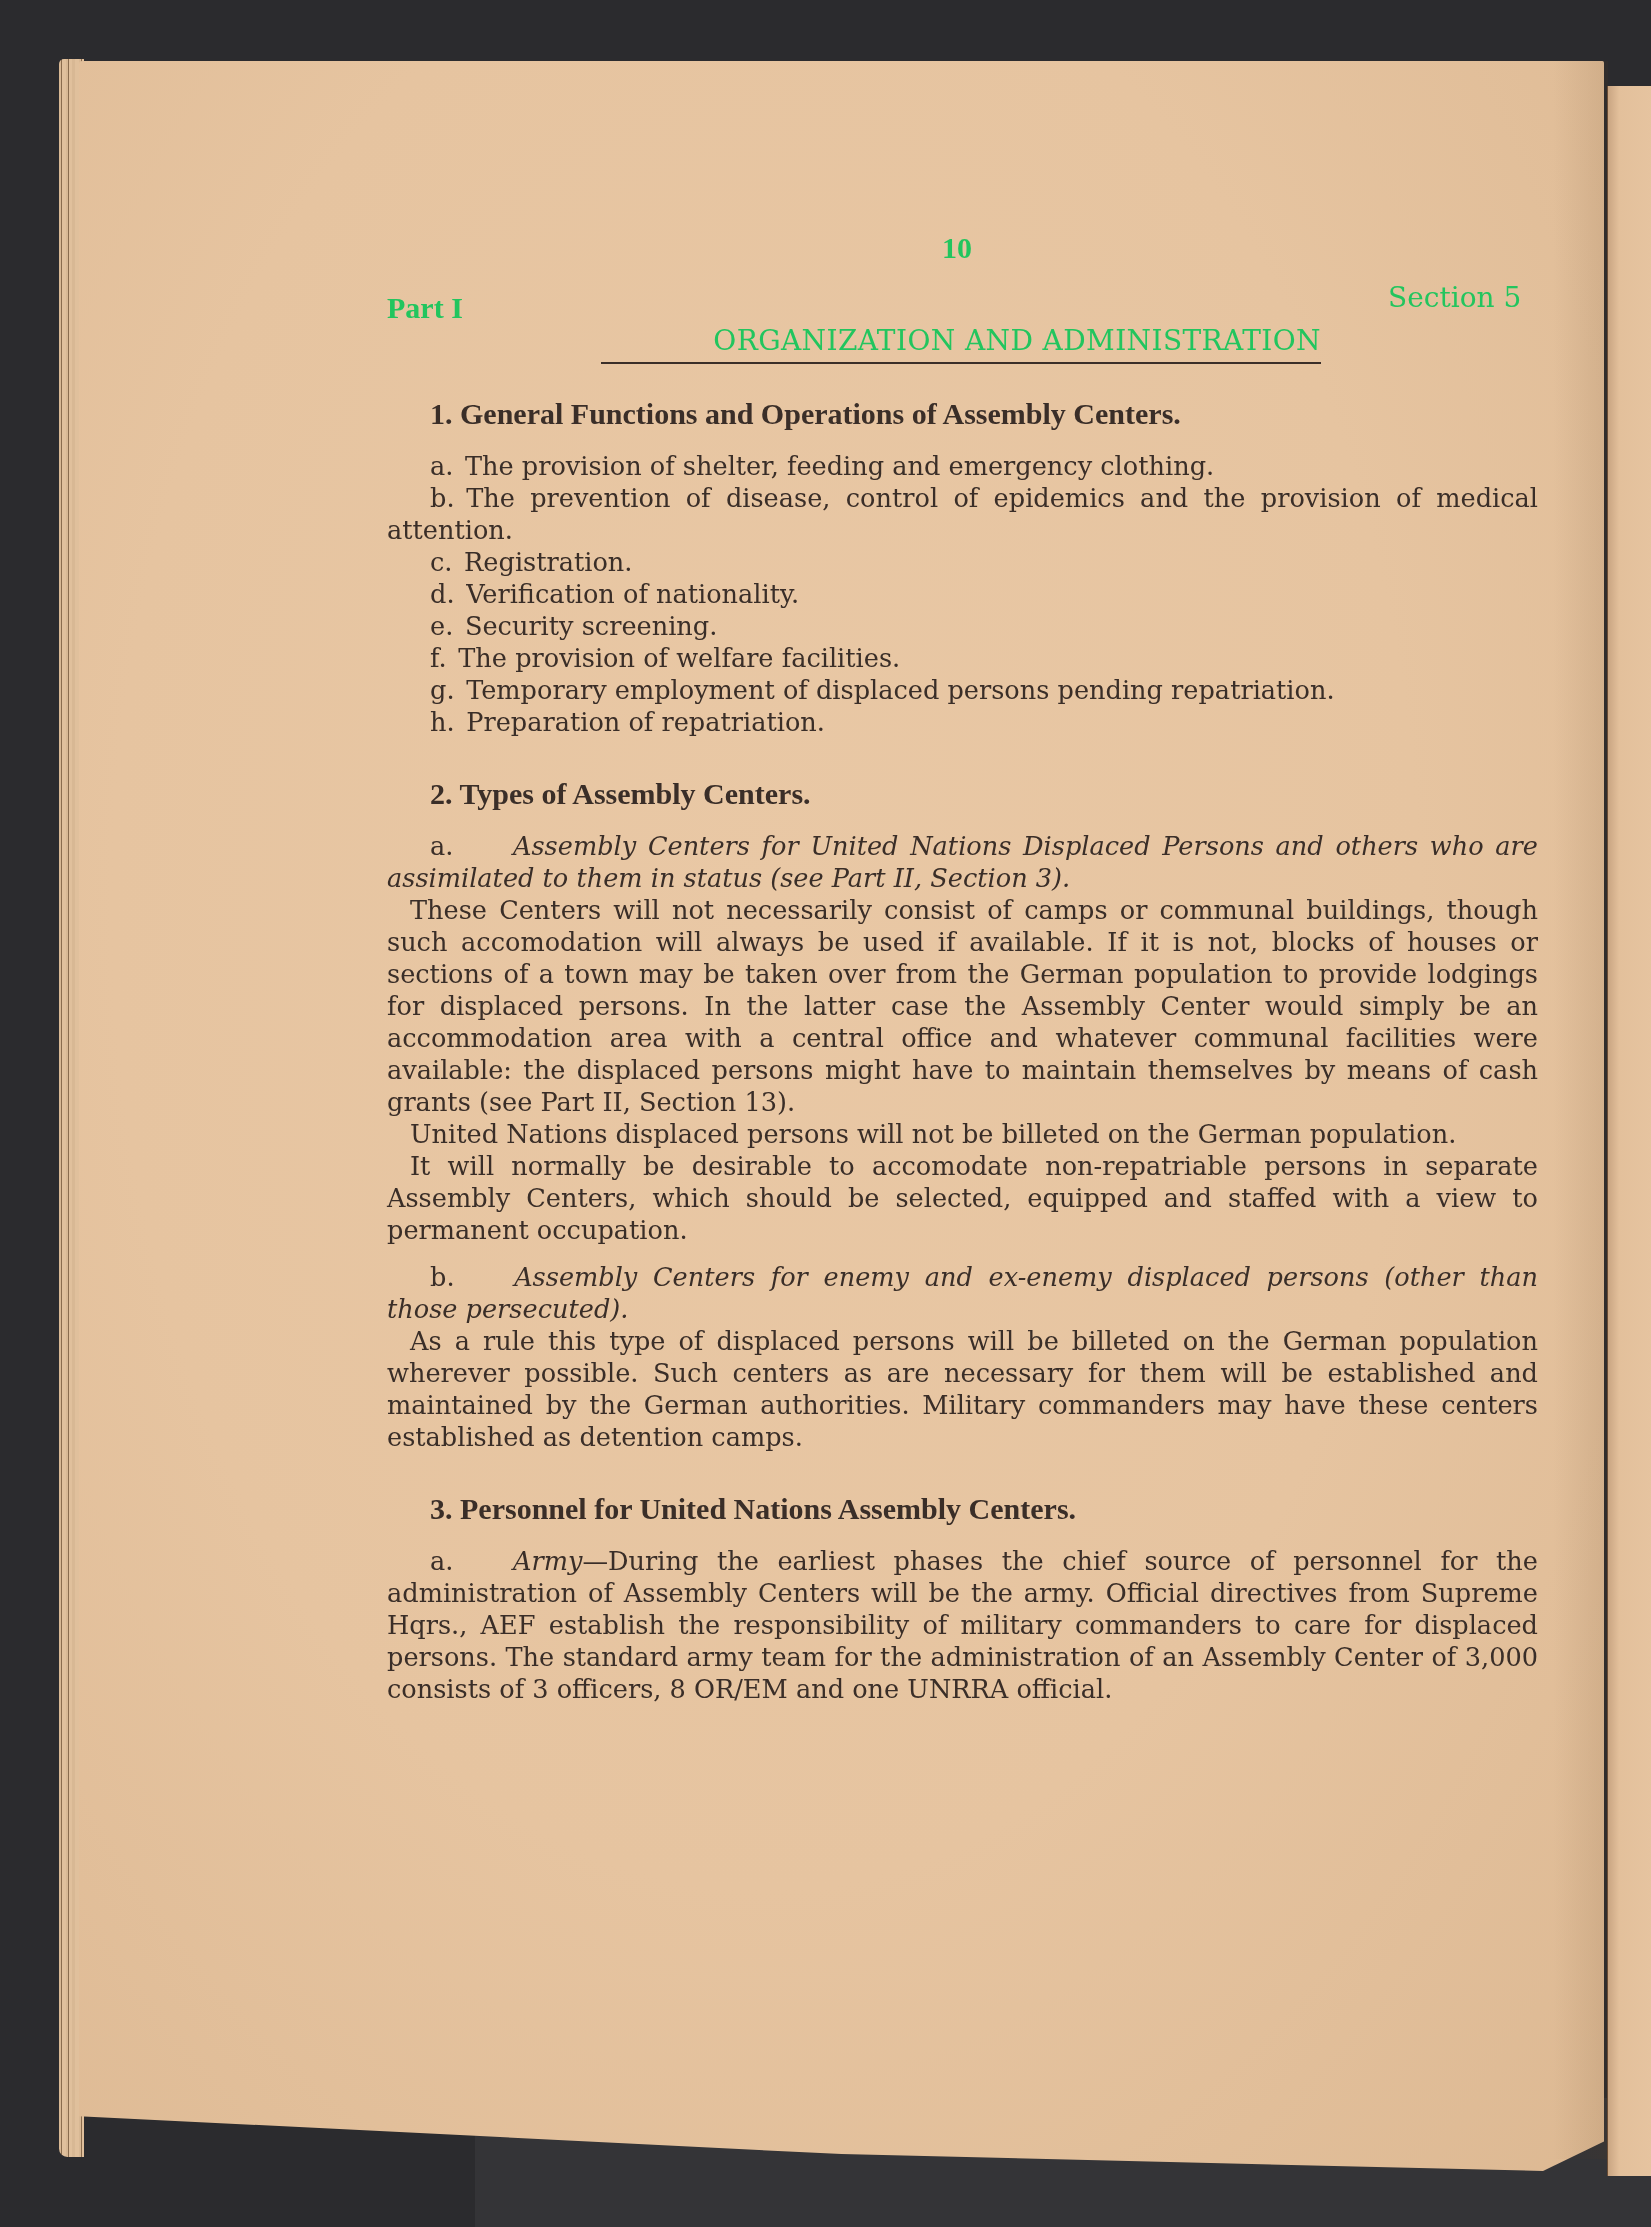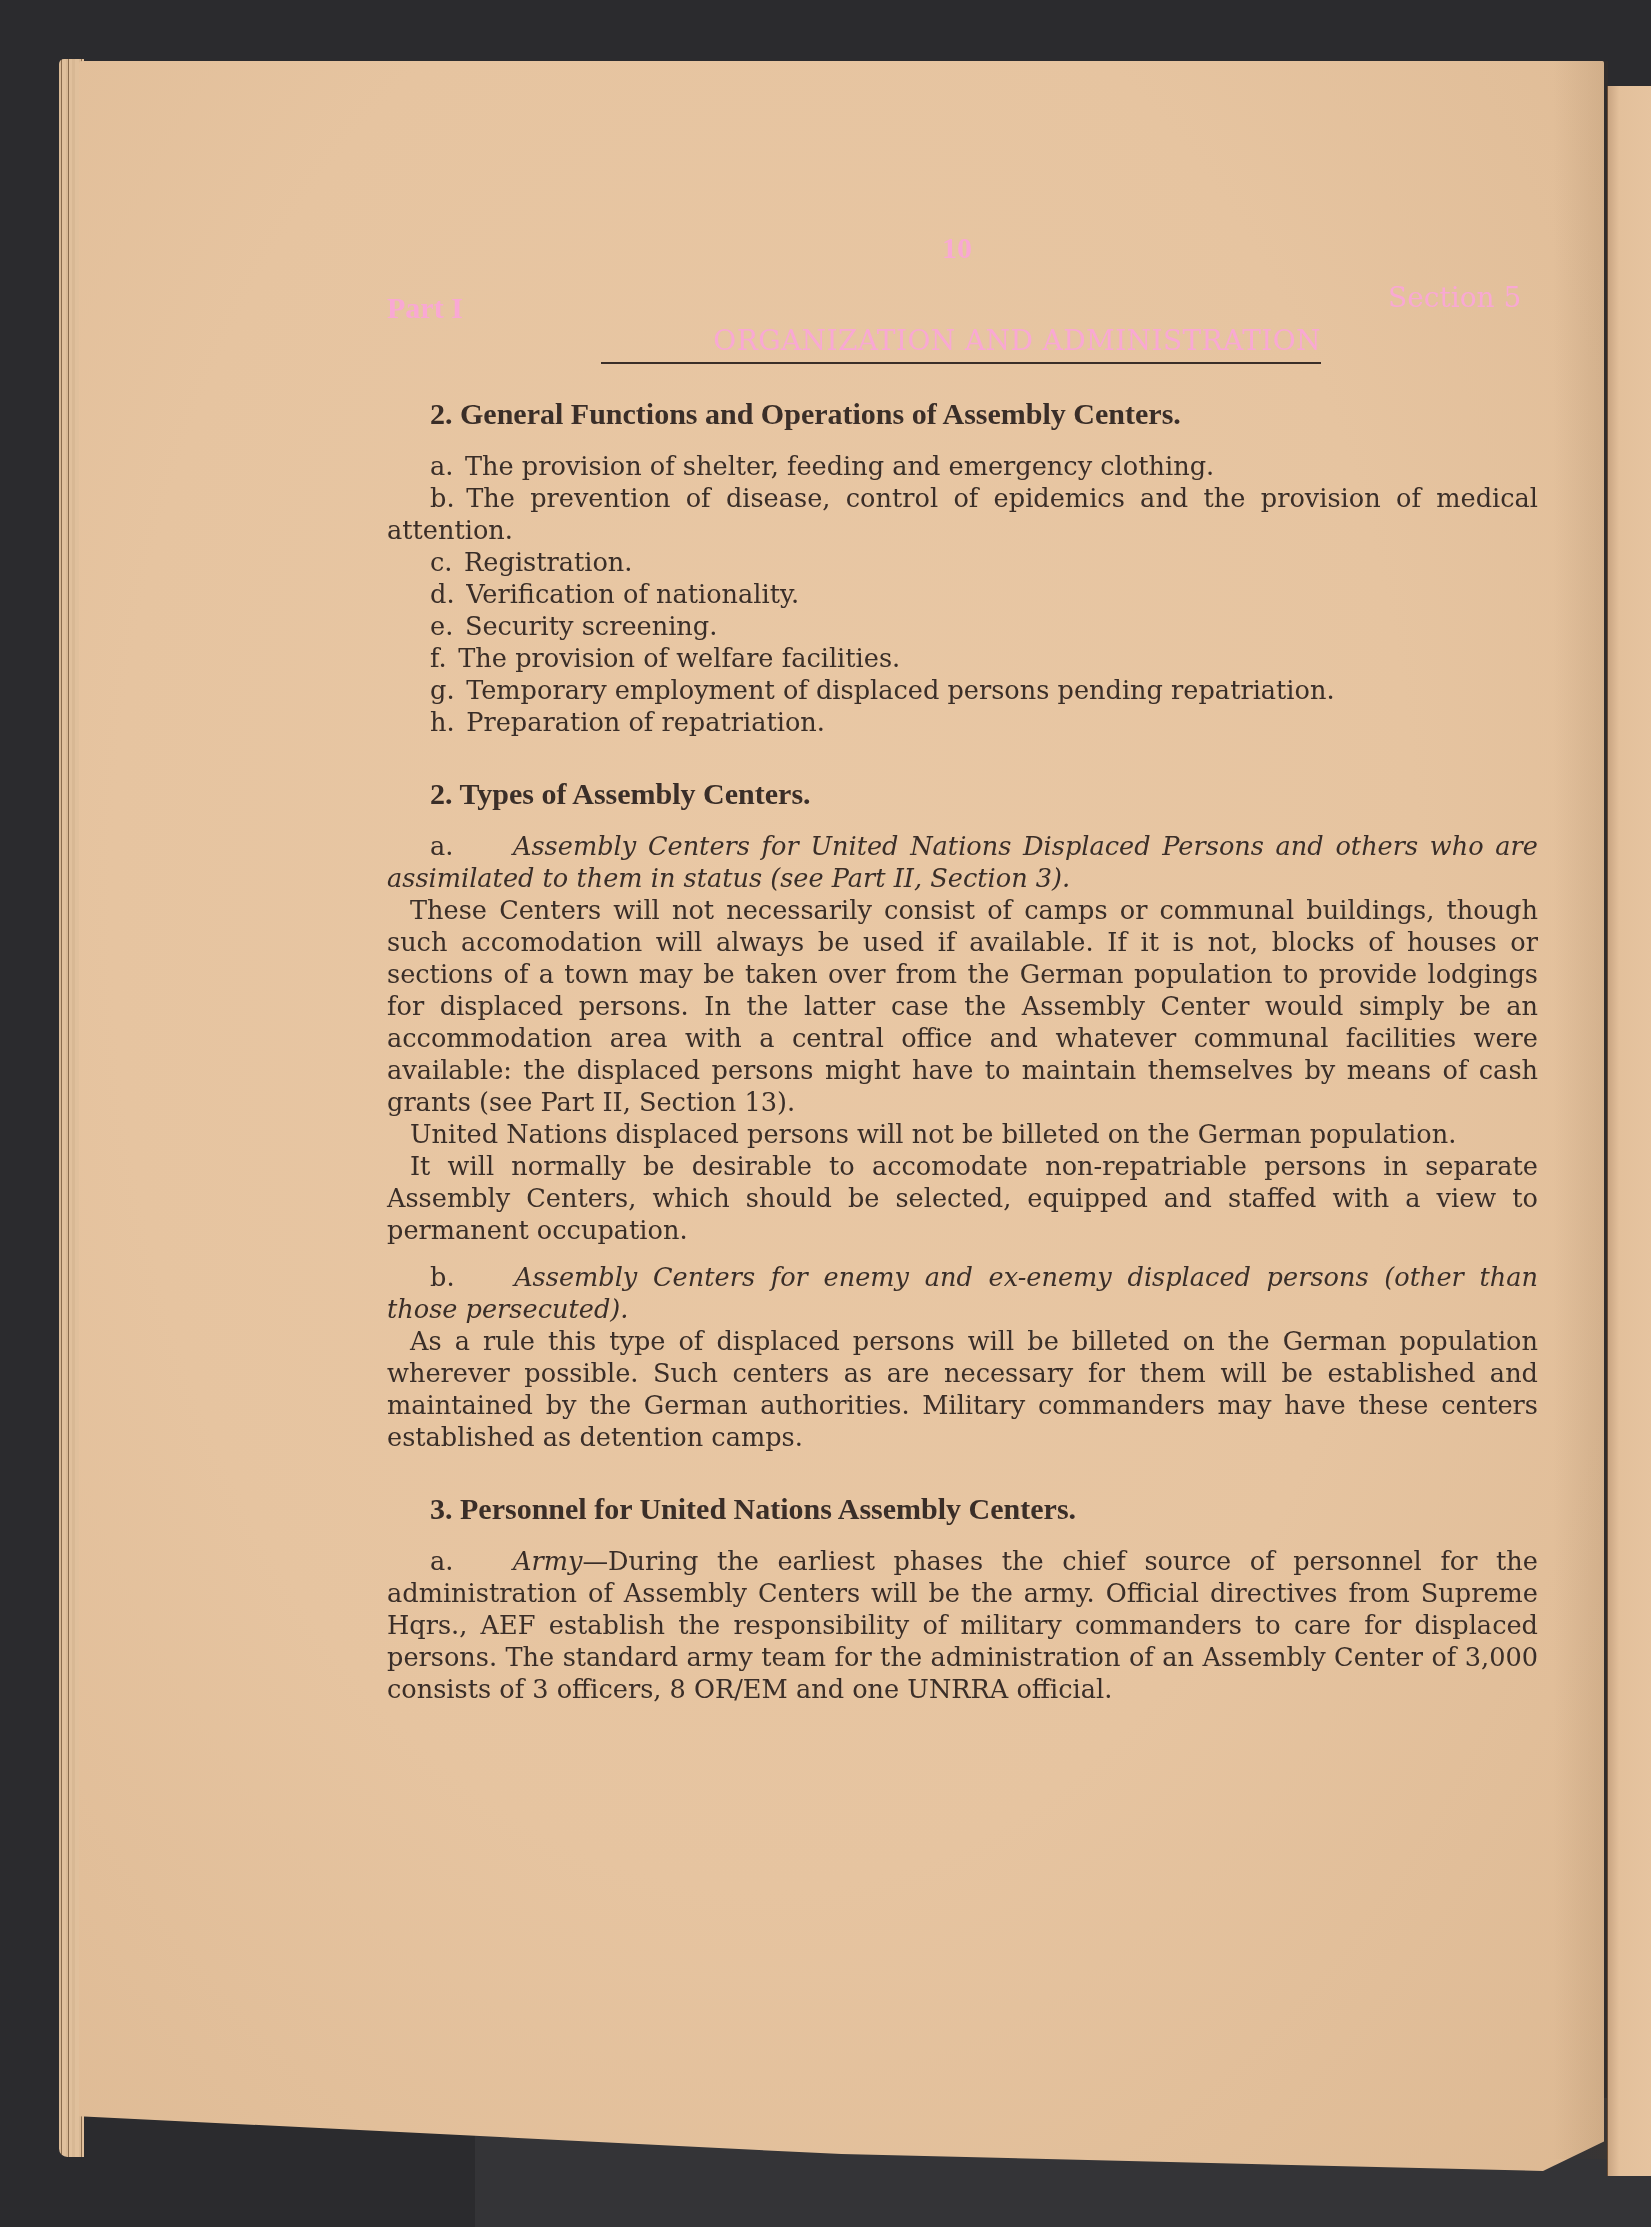--- a/index.html
+++ b/index.html
@@ -26,21 +26,21 @@
   .page-right {
     position: absolute; left: 1607px; top: 86px; width: 45px; height: 2090px;
     background: linear-gradient(90deg, #c9a582 0%, #e3c09b 25%, #e6c4a0 100%);
     border-left: 1.7px solid #6a4c34;
   }
   .gutter-shadow {
     position: absolute; left: 1553px; top: 61px; width: 55px; height: 2098px;
     background: linear-gradient(90deg, rgba(0,0,0,0) 0%, rgba(90,60,30,0.12) 100%);
   }
 
-  .txt { position: absolute; color: #f9a8d4; }
+  .txt { position: absolute; color: #22c55e; }
   .page-number { left: 942px; top: 231px; font-size: 30px; font-weight: bold; font-family: "Liberation Serif", serif; }
   .part-label { left: 387px; top: 291px; font-size: 30px; font-weight: bold; font-family: "Liberation Serif", serif; text-align: center; }
   .section-label { left: 1388px; top: 281px; font-size: 28px; font-family: "DejaVu Serif", serif; }
   .doc-title {
     left: 601px; top: 324px; font-size: 28px; letter-spacing: 0.4px;
     font-family: "DejaVu Serif", serif; padding-bottom: 5px;
     border-bottom: 2.5px solid #3a2e28; width: 720px; text-align: right;
   }
 
   .body-col {
@@ -69,21 +69,21 @@
 <div class="gutter-shadow"></div>
 <div class="page-right"></div>
 
 <div class="txt page-number">10</div>
 <div class="txt part-label">Part I</div>
 <div class="txt section-label">Section 5</div>
 <div class="txt doc-title">ORGANIZATION AND ADMINISTRATION</div>
 
 <div class="body-col">
 
-  <div class="heading">2. General Functions and Operations of Assembly Centers.</div>
+  <div class="heading">1. General Functions and Operations of Assembly Centers.</div>
   <div>
     <p class="item"><span class="lbl">a.</span><span>The provision of shelter, feeding and emergency clothing.</span></p>
     <p class="item"><span class="lbl">b.</span><span>The prevention of disease, control of epidemics and the provision of medical attention.</span></p>
     <p class="item"><span class="lbl">c.</span><span>Registration.</span></p>
     <p class="item"><span class="lbl">d.</span><span>Verification of nationality.</span></p>
     <p class="item"><span class="lbl">e.</span><span>Security screening.</span></p>
     <p class="item"><span class="lbl">f.</span><span>The provision of welfare facilities.</span></p>
     <p class="item"><span class="lbl">g.</span><span>Temporary employment of displaced persons pending repatriation.</span></p>
     <p class="item"><span class="lbl">h.</span><span>Preparation of repatriation.</span></p>
   </div>

